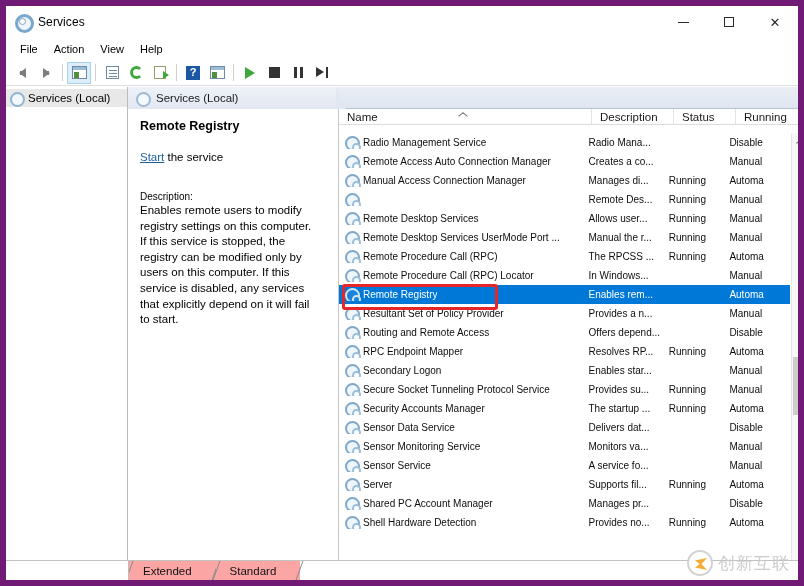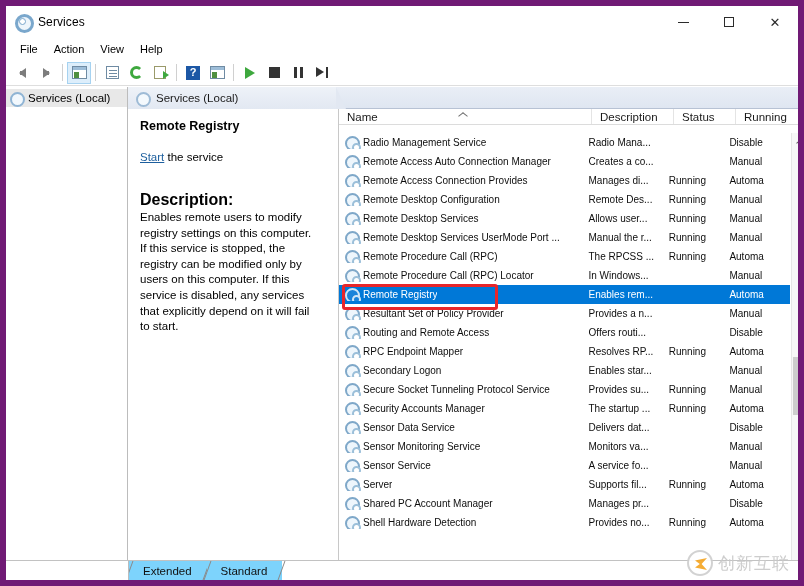--- a/index.html
+++ b/index.html
@@ -304,24 +304,23 @@
     font-size: 11.5px;
     color: #000;
     margin-bottom: 28px;
   }
   .det-link {
     color: #1d5f9e;
     text-decoration: underline;
     cursor: pointer;
   }
   .det-dsc-label {
-    font-size: 16px;
+    font-size: 10px;
     color: #000;
     margin-bottom: 1px;
-    font-weight: bold;
   }
   .det-dsc-body {
     font-size: 11.5px;
     color: #000;
     line-height: 15.6px;
     width: 176px;
   }
 
   
   .listwrap {
@@ -489,23 +488,23 @@
     display: flex;
     align-items: flex-end;
     font-size: 11.5px;
     color: #111;
     overflow: hidden;
   }
   .btab {
     position: relative;
     height: 19px;
     display: flex; align-items: center;
-    padding: 0 15px 0 14px;
-    cursor: default;
-    background: #7dd3fc;
+    padding: 0 24px 0 14px;
+    cursor: default;
+    background: #fca5a5;
     white-space: nowrap;
   }
   .btab::before {
     content: "";
     position: absolute;
     left: 0; top: 0;
     width: 1px; height: 19px;
     background: #8a8a8a;
     transform: skewX(-20deg);
   }
@@ -705,30 +704,29 @@
                 <span class="svc-ico"></span>
                 <span class="nm">Remote Access Auto Connection Manager</span>
               </div>
               <div class="c-desc">Creates a co...</div>
               <div class="c-status"></div>
               <div class="c-start">Manual</div>
             </div>
             <div class="row">
               <div class="c-name">
                 <span class="svc-ico"></span>
-                <span class="nm">Remote Access Connection Provides</span>
+                <span class="nm">Manual Access Connection Manager</span>
               </div>
               <div class="c-desc">Manages di...</div>
               <div class="c-status">Running</div>
               <div class="c-start">Automa</div>
             </div>
             <div class="row">
               <div class="c-name">
                 <span class="svc-ico"></span>
-                <span class="nm">Remote Desktop Configuration</span>
               </div>
               <div class="c-desc">Remote Des...</div>
               <div class="c-status">Running</div>
               <div class="c-start">Manual</div>
             </div>
             <div class="row">
               <div class="c-name">
                 <span class="svc-ico"></span>
                 <span class="nm">Remote Desktop Services</span>
               </div>
@@ -779,21 +777,21 @@
               </div>
               <div class="c-desc">Provides a n...</div>
               <div class="c-status"></div>
               <div class="c-start">Manual</div>
             </div>
             <div class="row">
               <div class="c-name">
                 <span class="svc-ico"></span>
                 <span class="nm">Routing and Remote Access</span>
               </div>
-              <div class="c-desc">Offers routi...</div>
+              <div class="c-desc">Offers depend...</div>
               <div class="c-status"></div>
               <div class="c-start">Disable</div>
             </div>
             <div class="row">
               <div class="c-name">
                 <span class="svc-ico"></span>
                 <span class="nm">RPC Endpoint Mapper</span>
               </div>
               <div class="c-desc">Resolves RP...</div>
               <div class="c-status">Running</div>

